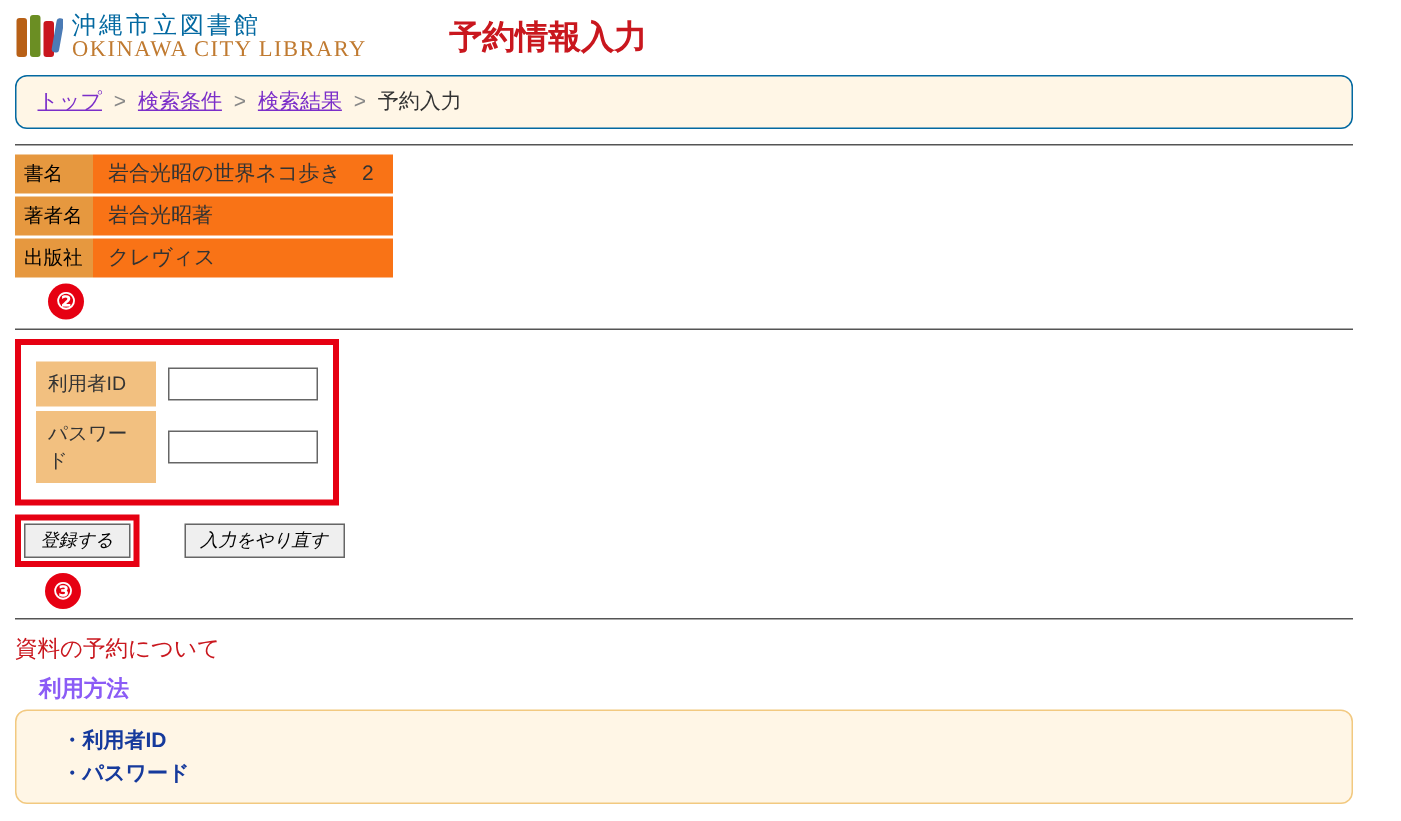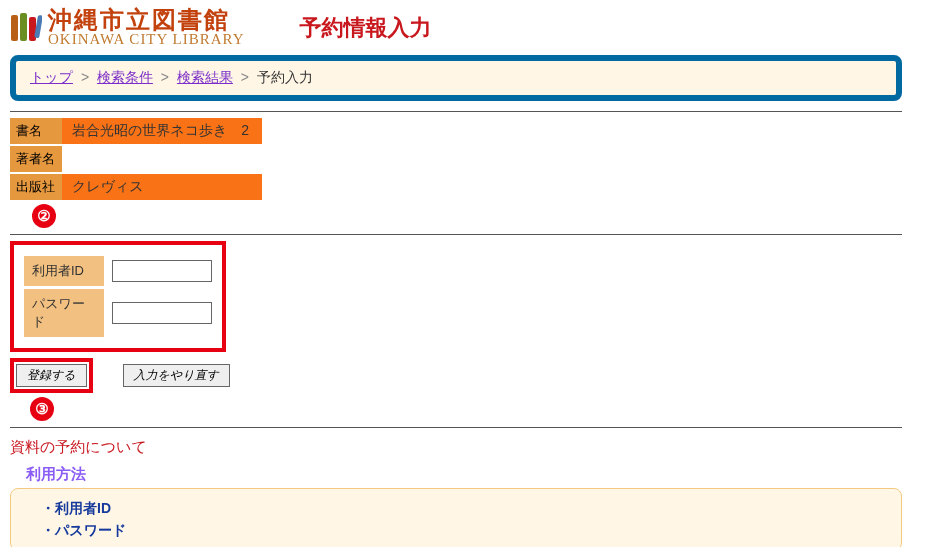--- a/index.html
+++ b/index.html
@@ -15,27 +15,27 @@
     .content {
       width: 912px;
       height: 547px;
       overflow-y: scroll;
       padding: 8px 10px;
     }
     .header-row { display: flex; align-items: center; margin-bottom: 8px; }
     .logo-area { display: flex; align-items: center; }
     .logo-icon { width: 32px; height: 34px; margin-right: 6px; }
     .logo-text { display: flex; flex-direction: column; line-height: 1; }
-    .logo-main { color: #c2410c; font-size: 24px; font-weight: bold; letter-spacing: 2px; }
+    .logo-main { color: #0369a1; font-size: 16px; font-weight: normal; letter-spacing: 2px; }
     .logo-sub  { color: #c07a30; font-size: 15px; letter-spacing: 1px; font-family: Liberation Serif, serif; }
     .page-title { color: #c9171e; font-size: 22px; font-weight: bold; margin-left: 55px; }
 
     .breadcrumb {
       background: #fff6e6;
-      border: 6px solid #0369a1;
+      border: 1px solid #0369a1;
       border-radius: 8px;
       padding: 8px 14px;
       margin-bottom: 10px;
       font-size: 14px;
     }
     .breadcrumb a { color: #7b2ec9; text-decoration: underline; }
     .bc-sep { color: #888; padding: 0 4px; }
     .bc-current { color: #333; }
 
     hr.rule { border: none; border-top: 1px solid #555; margin: 6px 0; }
@@ -138,20 +138,21 @@
 
   <hr class="rule">
 
   <div class="info-table">
     <div class="info-row">
       <div class="info-label">書名</div>
       <div class="info-value">岩合光昭の世界ネコ歩き　2</div>
     </div>
     <div class="info-row">
       <div class="info-label">著者名</div>
+      <div class="info-value">岩合光昭著</div>
     </div>
     <div class="info-row">
       <div class="info-label">出版社</div>
       <div class="info-value">クレヴィス</div>
     </div>
   </div>
 
   <div class="badge2-wrap">
     <div class="badge">②</div>
   </div>

